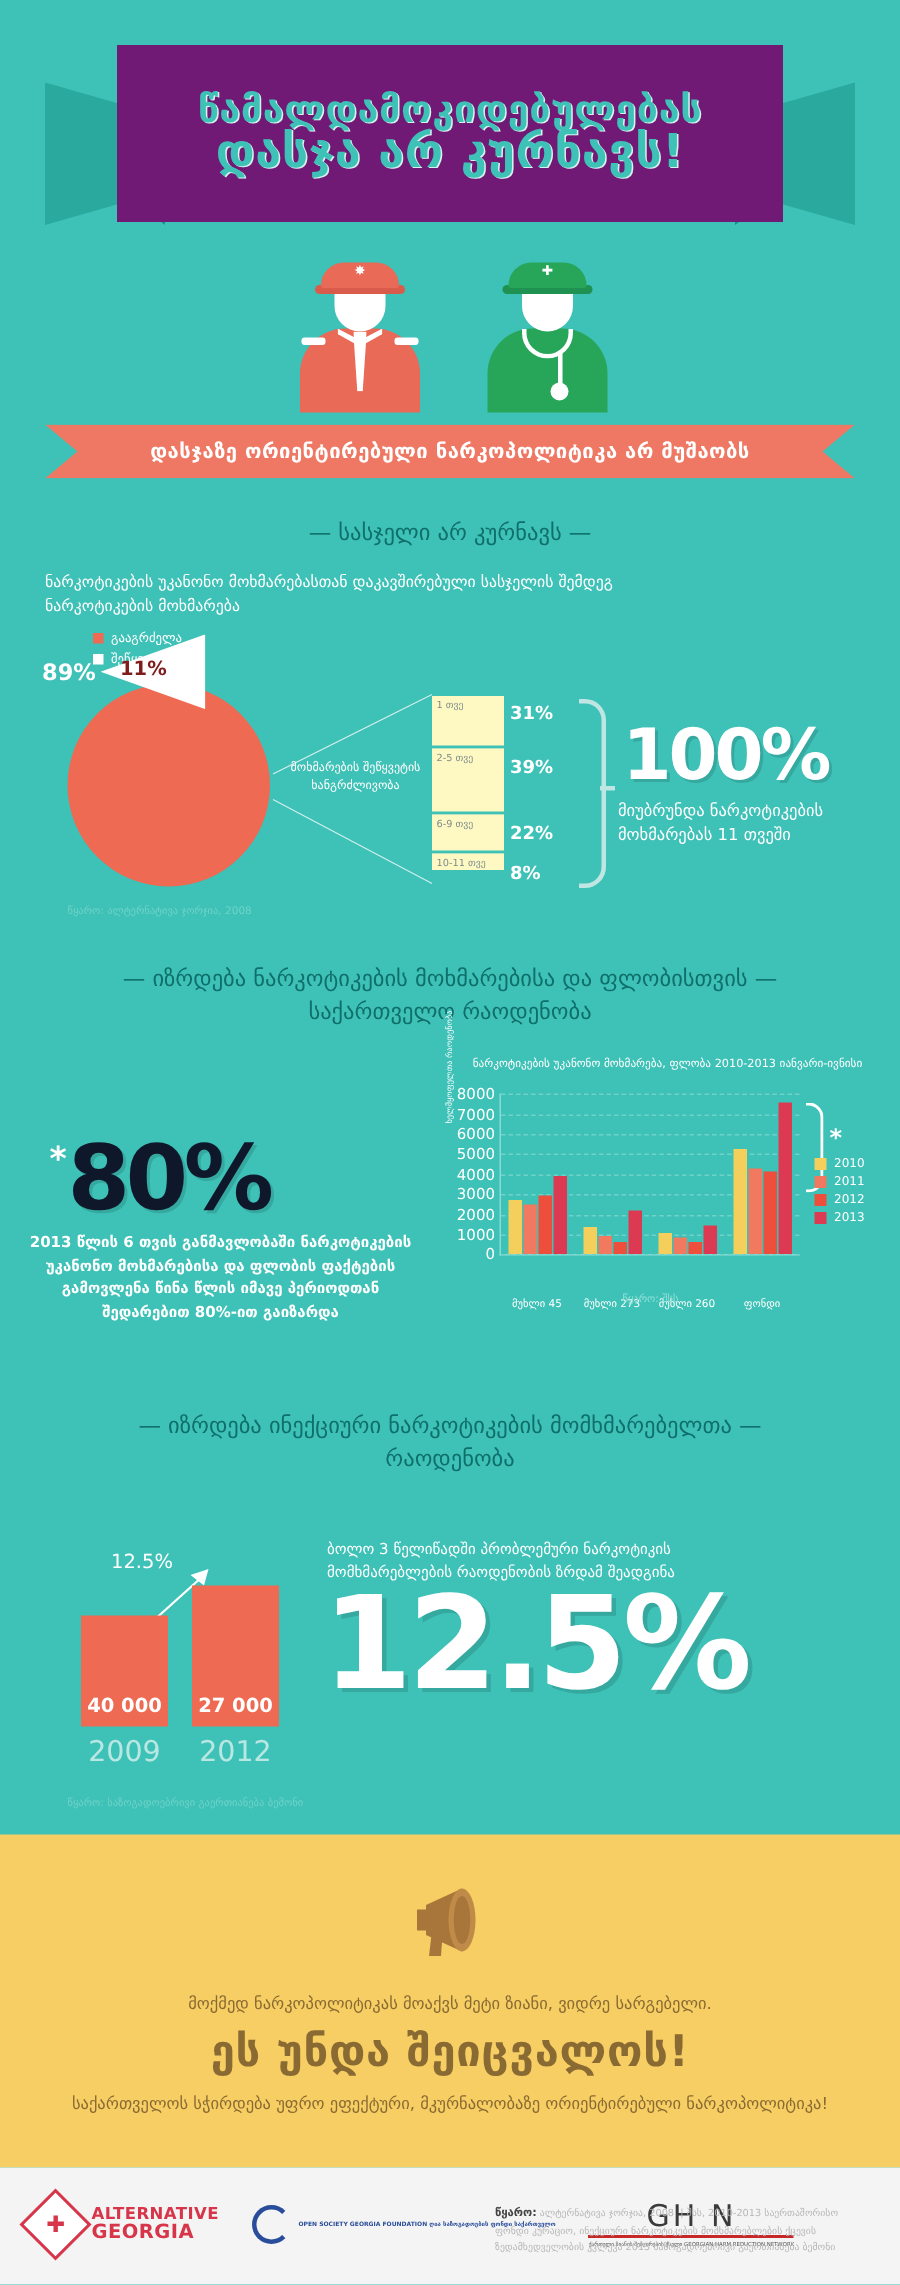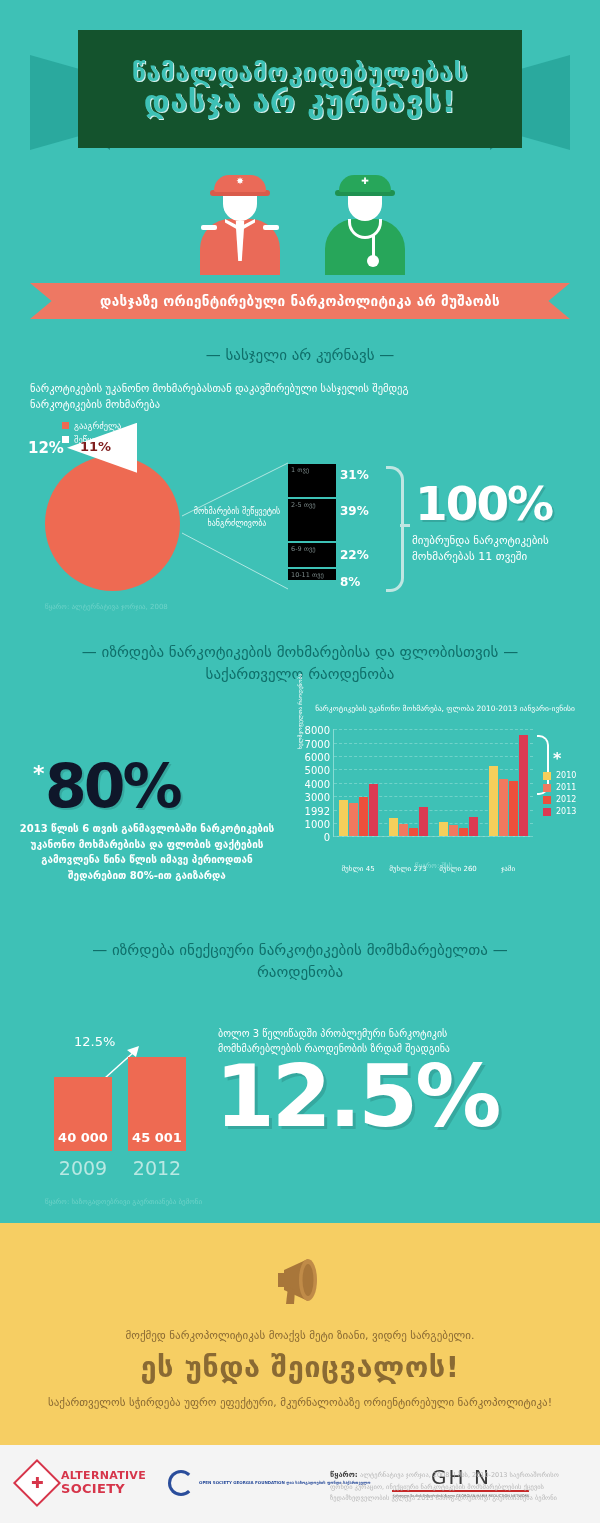--- a/index.html
+++ b/index.html
@@ -18,21 +18,21 @@
   }
   .ribbon-tail-l { left: 30px; clip-path: polygon(0 0, 100% 18%, 100% 82%, 0 100%); }
   .ribbon-tail-r { right: 30px; clip-path: polygon(0 18%, 100% 0, 100% 100%, 0 82%); }
   .ribbon-fold-l, .ribbon-fold-r {
     position: absolute; top: 96px; width: 32px; height: 24px; background: #1f8f87;
   }
   .ribbon-fold-l { left: 78px; clip-path: polygon(0 0, 100% 0, 100% 100%); }
   .ribbon-fold-r { right: 78px; clip-path: polygon(0 0, 100% 0, 0 100%); }
   .ribbon-box {
     position: absolute; left: 78px; right: 78px; top: 0; height: 118px;
-    background: #14532d; display: flex; flex-direction: column;
+    background: #701a75; display: flex; flex-direction: column;
     align-items: center; justify-content: center; z-index: 3;
   }
   .hero-l1, .hero-l2 {
     color: #3ec1b6; font-weight: bold; letter-spacing: .5px; line-height: 1.02;
     text-shadow: 1px 1px 0 #d9f2ef;
   }
   .hero-l1 { font-size: 25px; }
   .hero-l2 { font-size: 31px; }
 
   .sub-q { text-align: center; color: #ffffff; font-size: 13px; margin-top: 6px; }
@@ -98,21 +98,21 @@
   .pie-slice { position: absolute; left: 67px; top: 42px; width: 70px; height: 50px;
     background: #ffffff; clip-path: polygon(0 50%, 100% 0, 100% 100%); }
   .pie-89 { position: absolute; left: 28px; top: 58px; color: #ffffff; font-size: 15px; font-weight: bold; }
   .pie-11 { position: absolute; left: 80px; top: 58px; color: #7f1d1d; font-size: 13px; font-weight: bold; text-align: center; }
 
   .connector { position: absolute; left: 180px; top: 80px; width: 115px; height: 130px; }
   .mid-label { position: absolute; left: 182px; top: 125px; width: 110px;
     text-align: center; color: #ffffff; font-size: 8px; line-height: 1.5; }
 
   .stack { position: absolute; left: 288px; top: 83px; width: 48px; }
-  .stack-row { background: #000000; border-bottom: 2px solid #3ec1b6;
+  .stack-row { background: #fef9c3; border-bottom: 2px solid #3ec1b6;
     display: flex; align-items: flex-start; padding: 2px 3px;
     font-size: 6.5px; color: #7c8a8a; }
   .stack-val { position: absolute; left: 340px; color: #ffffff; font-size: 12px; font-weight: bold; }
 
   .brace { position: absolute; left: 386px; top: 85px; width: 18px; height: 126px;
     border: 3px solid #bfe6e2; border-left: none; border-radius: 0 14px 14px 0; }
   .brace-nub { position: absolute; left: 400px; top: 143px; width: 10px; height: 3px; background: #bfe6e2; }
 
   .big100 { position: absolute; left: 415px; top: 95px; color: #ffffff;
     font-size: 47px; font-weight: bold; letter-spacing: -2px; text-shadow: 2px 2px 0 #35a89f; }
@@ -260,21 +260,21 @@
         <span>გააგრძელა</span>
       </div>
       <div>
         <span class="sw white"></span>
         <span>შეწყვიტა</span>
       </div>
     </div>
 
     <div class="pie"></div>
     <div class="pie-slice"></div>
-    <div class="pie-89">12%</div>
+    <div class="pie-89">89%</div>
     <div class="pie-11">11%</div>
 
     <svg class="connector" viewBox="0 0 115 130">
       <line x1="2" y1="55" x2="108" y2="2" stroke="#ffffff" stroke-width="0.8" opacity="0.75"></line>
       <line x1="2" y1="72" x2="108" y2="128" stroke="#ffffff" stroke-width="0.8" opacity="0.75"></line>
     </svg>
     <div class="mid-label">მოხმარების შეწყვეტის ხანგრძლივობა</div>
 
     <div class="stack">
       <div class="stack-row" style="height:35px">
@@ -331,21 +331,21 @@
         <div class="grid-line" style="top:37.5%">
             <span class="ytick">5000</span>
           </div>
         <div class="grid-line" style="top:50%">
             <span class="ytick">4000</span>
           </div>
         <div class="grid-line" style="top:62.5%">
             <span class="ytick">3000</span>
           </div>
         <div class="grid-line" style="top:75%">
-            <span class="ytick">1992</span>
+            <span class="ytick">2000</span>
           </div>
         <div class="grid-line" style="top:87.5%">
             <span class="ytick">1000</span>
           </div>
         <div class="grid-line" style="top:100%">
             <span class="ytick">0</span>
           </div>
         <div class="groups" id="bar-groups">
             <div class="grp">
               <div class="bar" style="height: 33.75%; background: rgb(245, 207, 91);"></div>
@@ -371,21 +371,21 @@
               <div class="bar" style="height: 51.875%; background: rgb(237, 79, 60);"></div>
               <div class="bar" style="height: 94.375%; background: rgb(220, 58, 82);"></div>
             </div>
           </div>
       </div>
 
       <div class="xlab-row">
         <div class="xlab">მუხლი 45</div>
         <div class="xlab">მუხლი 273</div>
         <div class="xlab">მუხლი 260</div>
-        <div class="xlab">ჯამი</div>
+        <div class="xlab">ფონდი</div>
       </div>
 
       <div class="cbrace"></div>
       <div class="cstar">*</div>
 
       <div class="clegend">
         <div>
             <span class="sw2" style="background:#f5cf5b"></span>
             <span>2010</span>
           </div>
@@ -416,21 +416,21 @@
     <div class="pct125-lbl">12.5%</div>
     <svg class="arrow-up" viewBox="0 0 38 34">
       <line x1="2" y1="32" x2="32" y2="5" stroke="#ffffff" stroke-width="1.5"></line>
       <polygon points="36,0 24,4 33,11" fill="#ffffff"></polygon>
     </svg>
 
     <div class="col a">
       <span class="col-val">40 000</span>
     </div>
     <div class="col b">
-      <span class="col-val">45 001</span>
+      <span class="col-val">27 000</span>
     </div>
     <div class="col-year a">2009</div>
     <div class="col-year b">2012</div>
 
     <div class="low-note">ბოლო 3 წელიწადში პრობლემური ნარკოტიკის მომხმარებლების რაოდენობის ზრდამ შეადგინა</div>
     <div class="big125">12.5%</div>
     <div class="src-3">წყარო: საზოგადოებრივი გაერთიანება ბემონი</div>
   </div>
 
   <div class="cta">
@@ -447,21 +447,21 @@
   </div>
 
   <div class="footer">
     <div class="logos">
       <div class="logo-ag">
         <div class="diamond">
             <span>✚</span>
           </div>
         <div class="ag-txt">
           <div class="ag-t1">ALTERNATIVE</div>
-          <div class="ag-t2">SOCIETY</div>
+          <div class="ag-t2">GEORGIA</div>
         </div>
       </div>
       <div class="logo-osgf">
         <div class="spiral"></div>
         <div class="osgf-txt">OPEN SOCIETY GEORGIA FOUNDATION ღია საზოგადოების ფონდი საქართველო</div>
       </div>
       <div class="logo-ghrn">
         <div class="ghrn-top">GH  N</div>
         <div class="ghrn-sub">ქართული ზიანის შემცირების ქსელი GEORGIAN HARM REDUCTION NETWORK</div>
       </div>

